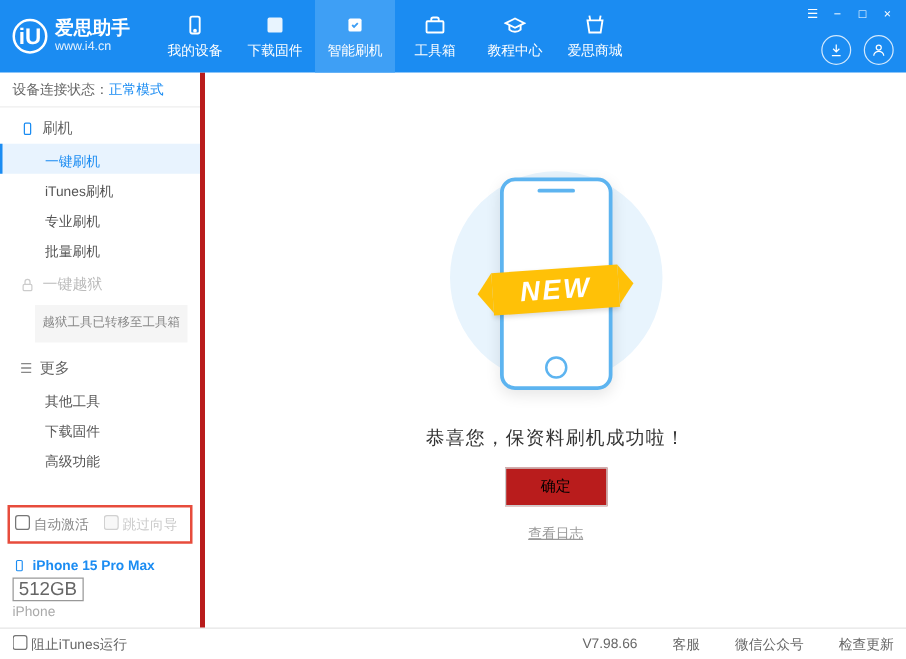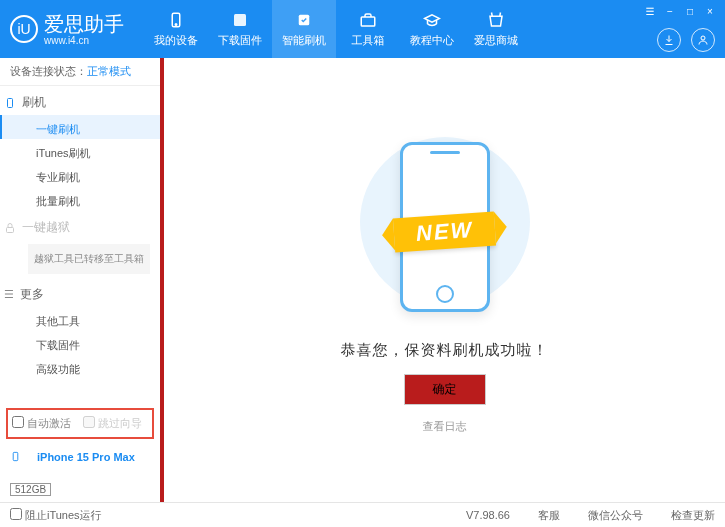--- a/index.html
+++ b/index.html
@@ -1,58 +1,58 @@
 <!DOCTYPE html>
 <html><head>
 <meta charset="utf-8">
 <style>
 *{margin:0;padding:0;box-sizing:border-box;font-family:"Microsoft YaHei",Arial,sans-serif}
 body{width:725px;height:527px;overflow:hidden;background:#fff;font-size:12px;color:#333}
 .header{height:58px;background:linear-gradient(to bottom,#1b8cf2,#1b8cf2);display:flex;align-items:center;padding:0 10px;color:#fff;position:relative}
 .logo-area{display:flex;align-items:center;gap:6px}
-.logo-circle{width:28px;height:28px;border:2px solid #fff;border-radius:50%;display:flex;align-items:center;justify-content:center;font-weight:normal;font-size:14px}
+.logo-circle{width:28px;height:28px;border:2px solid #fff;border-radius:50%;display:flex;align-items:center;justify-content:center;font-weight:bold;font-size:18px}
 .logo-text{display:flex;flex-direction:column;line-height:1.1}
-.logo-title{font-size:20px;font-weight:normal}
+.logo-title{font-size:15px;font-weight:bold}
 .logo-url{font-size:10px;opacity:.9}
 .nav{display:flex;margin-left:20px;height:100%}
 .nav-item{width:64px;display:flex;flex-direction:column;align-items:center;justify-content:center;gap:3px;cursor:pointer;font-size:11px}
 .nav-item.active{background:#3e9ff5}
 .nav-icon{width:20px;height:20px;display:flex;align-items:center;justify-content:center}
 .win-controls{position:absolute;right:6px;top:4px;display:flex;gap:2px}
 .win-btn{width:18px;height:14px;display:flex;align-items:center;justify-content:center;cursor:pointer;font-size:10px}
 .header-circles{position:absolute;right:10px;bottom:6px;display:flex;gap:10px}
 .hc{width:24px;height:24px;border:1.5px solid rgba(255,255,255,.8);border-radius:50%;display:flex;align-items:center;justify-content:center;cursor:pointer}
 .body{display:flex;height:444px}
 .sidebar{width:164px;border-right:4px solid #b91c1c;display:flex;flex-direction:column}
 .status-bar{height:28px;display:flex;align-items:center;padding:0 10px;font-size:11px;color:#666;border-bottom:1px solid #eee}
 .status-mode{color:#1b8cf2}
-.side-section{padding:8px 0 4px 4px;display:flex;align-items:center;gap:6px;color:#666;font-size:12px}
+.side-section{padding:8px 0 4px 16px;display:flex;align-items:center;gap:6px;color:#666;font-size:12px}
 .side-item{padding:7px 0 2px 36px;font-size:11px;color:#555;cursor:pointer}
 .side-item.active{background:#e8f3fe;color:#1b8cf2;border-left:2px solid #1b8cf2;padding-left:34px}
 .side-note{margin:4px 10px 4px 28px;background:#f5f5f5;padding:8px 6px;font-size:10px;color:#888;line-height:1.4;text-align:center}
 .checkbox-row{border:2px solid #e74c3c;margin:6px 6px;padding:6px 4px;display:flex;gap:12px;font-size:11px;color:#888}
 .cb{display:flex;align-items:flex-start;gap:3px}
 .cb input{width:12px;height:12px}
 .device-info{padding:6px 10px;font-size:11px}
-.device-name{color:#1b8cf2;font-weight:bold;display:flex;align-items:flex-start;gap:16px}
-.storage-badge{display:inline-block;border:1px solid #999;padding:0 4px;font-size:10px;color:#666;margin-top:20px}
+.device-name{color:#1b8cf2;font-weight:bold;display:flex;align-items:flex-start;gap:5px}
+.storage-badge{display:inline-block;border:1px solid #999;padding:0 4px;font-size:15px;color:#666;margin-top:3px}
 .device-type{color:#aaa;margin-top:3px}
 .main{flex:1;display:flex;flex-direction:column;align-items:center;justify-content:center;gap:14px;position:relative}
 .phone-img{width:160px;height:200px;position:relative;display:flex;align-items:center;justify-content:center}
 .circle-bg{position:absolute;width:170px;height:170px;border-radius:50%;background:#e8f4fd;top:10px;left:-5px}
 .phone{position:relative;width:90px;height:170px;background:#fff;border:3px solid #5db4f0;border-radius:12px;box-shadow:0 4px 12px rgba(0,0,0,.1)}
 .phone::before{content:"";position:absolute;top:6px;left:50%;transform:translateX(-50%);width:30px;height:3px;background:#5db4f0;border-radius:2px}
 .phone::after{content:"";position:absolute;bottom:6px;left:50%;transform:translateX(-50%);width:14px;height:14px;border:2px solid #5db4f0;border-radius:50%}
 .new-banner{position:absolute;background:#ffc107;color:#fff;font-weight:bold;font-style:italic;font-size:22px;padding:4px 22px;transform:rotate(-4deg);top:88px;letter-spacing:2px;box-shadow:0 2px 4px rgba(0,0,0,.15)}
 .new-banner::before,.new-banner::after{content:"";position:absolute;top:0;width:0;height:0;border-top:16px solid transparent;border-bottom:16px solid transparent}
 .new-banner::before{left:-12px;border-right:12px solid #ffc107}
 .new-banner::after{right:-12px;border-left:12px solid #ffc107}
 .success-text{font-size:15px;color:#333;letter-spacing:1px}
 .ok-btn{border:1px solid #ccc;background:#b91c1c;padding:6px 28px;font-size:12px;cursor:pointer}
-.log-link{font-size:11px;color:#999;cursor:pointer;}
+.log-link{font-size:11px;color:#999;cursor:pointer;text-decoration:underline}
 .footer{height:25px;border-top:1px solid #e5e5e5;display:flex;align-items:center;padding:0 10px;font-size:11px;color:#666;justify-content:space-between}
 .footer-left{display:flex;align-items:center;gap:4px}
 .footer-right{display:flex;align-items:center;gap:28px}
 .section-toggle{color:#888;font-size:11px}
 svg{display:block}
 </style>
 </head>
 <body>
 
 <div class="header">
@@ -181,20 +181,21 @@
         </label>
     </div>
     <div class="device-info">
       <div class="device-name">
         <svg width="11" height="11" viewBox="0 0 24 24" fill="none" stroke="#1b8cf2" stroke-width="2">
             <rect x="7" y="3" width="10" height="18" rx="2"></rect>
           </svg>
         <span>iPhone 15 Pro Max</span>
       </div>
       <span class="storage-badge">512GB</span>
+      <div class="device-type">iPhone</div>
     </div>
   </div>
 
   <div class="main">
     <div class="phone-img">
       <div class="circle-bg"></div>
       <div class="phone"></div>
       <div class="new-banner">NEW</div>
     </div>
     <div class="success-text">恭喜您，保资料刷机成功啦！</div>

